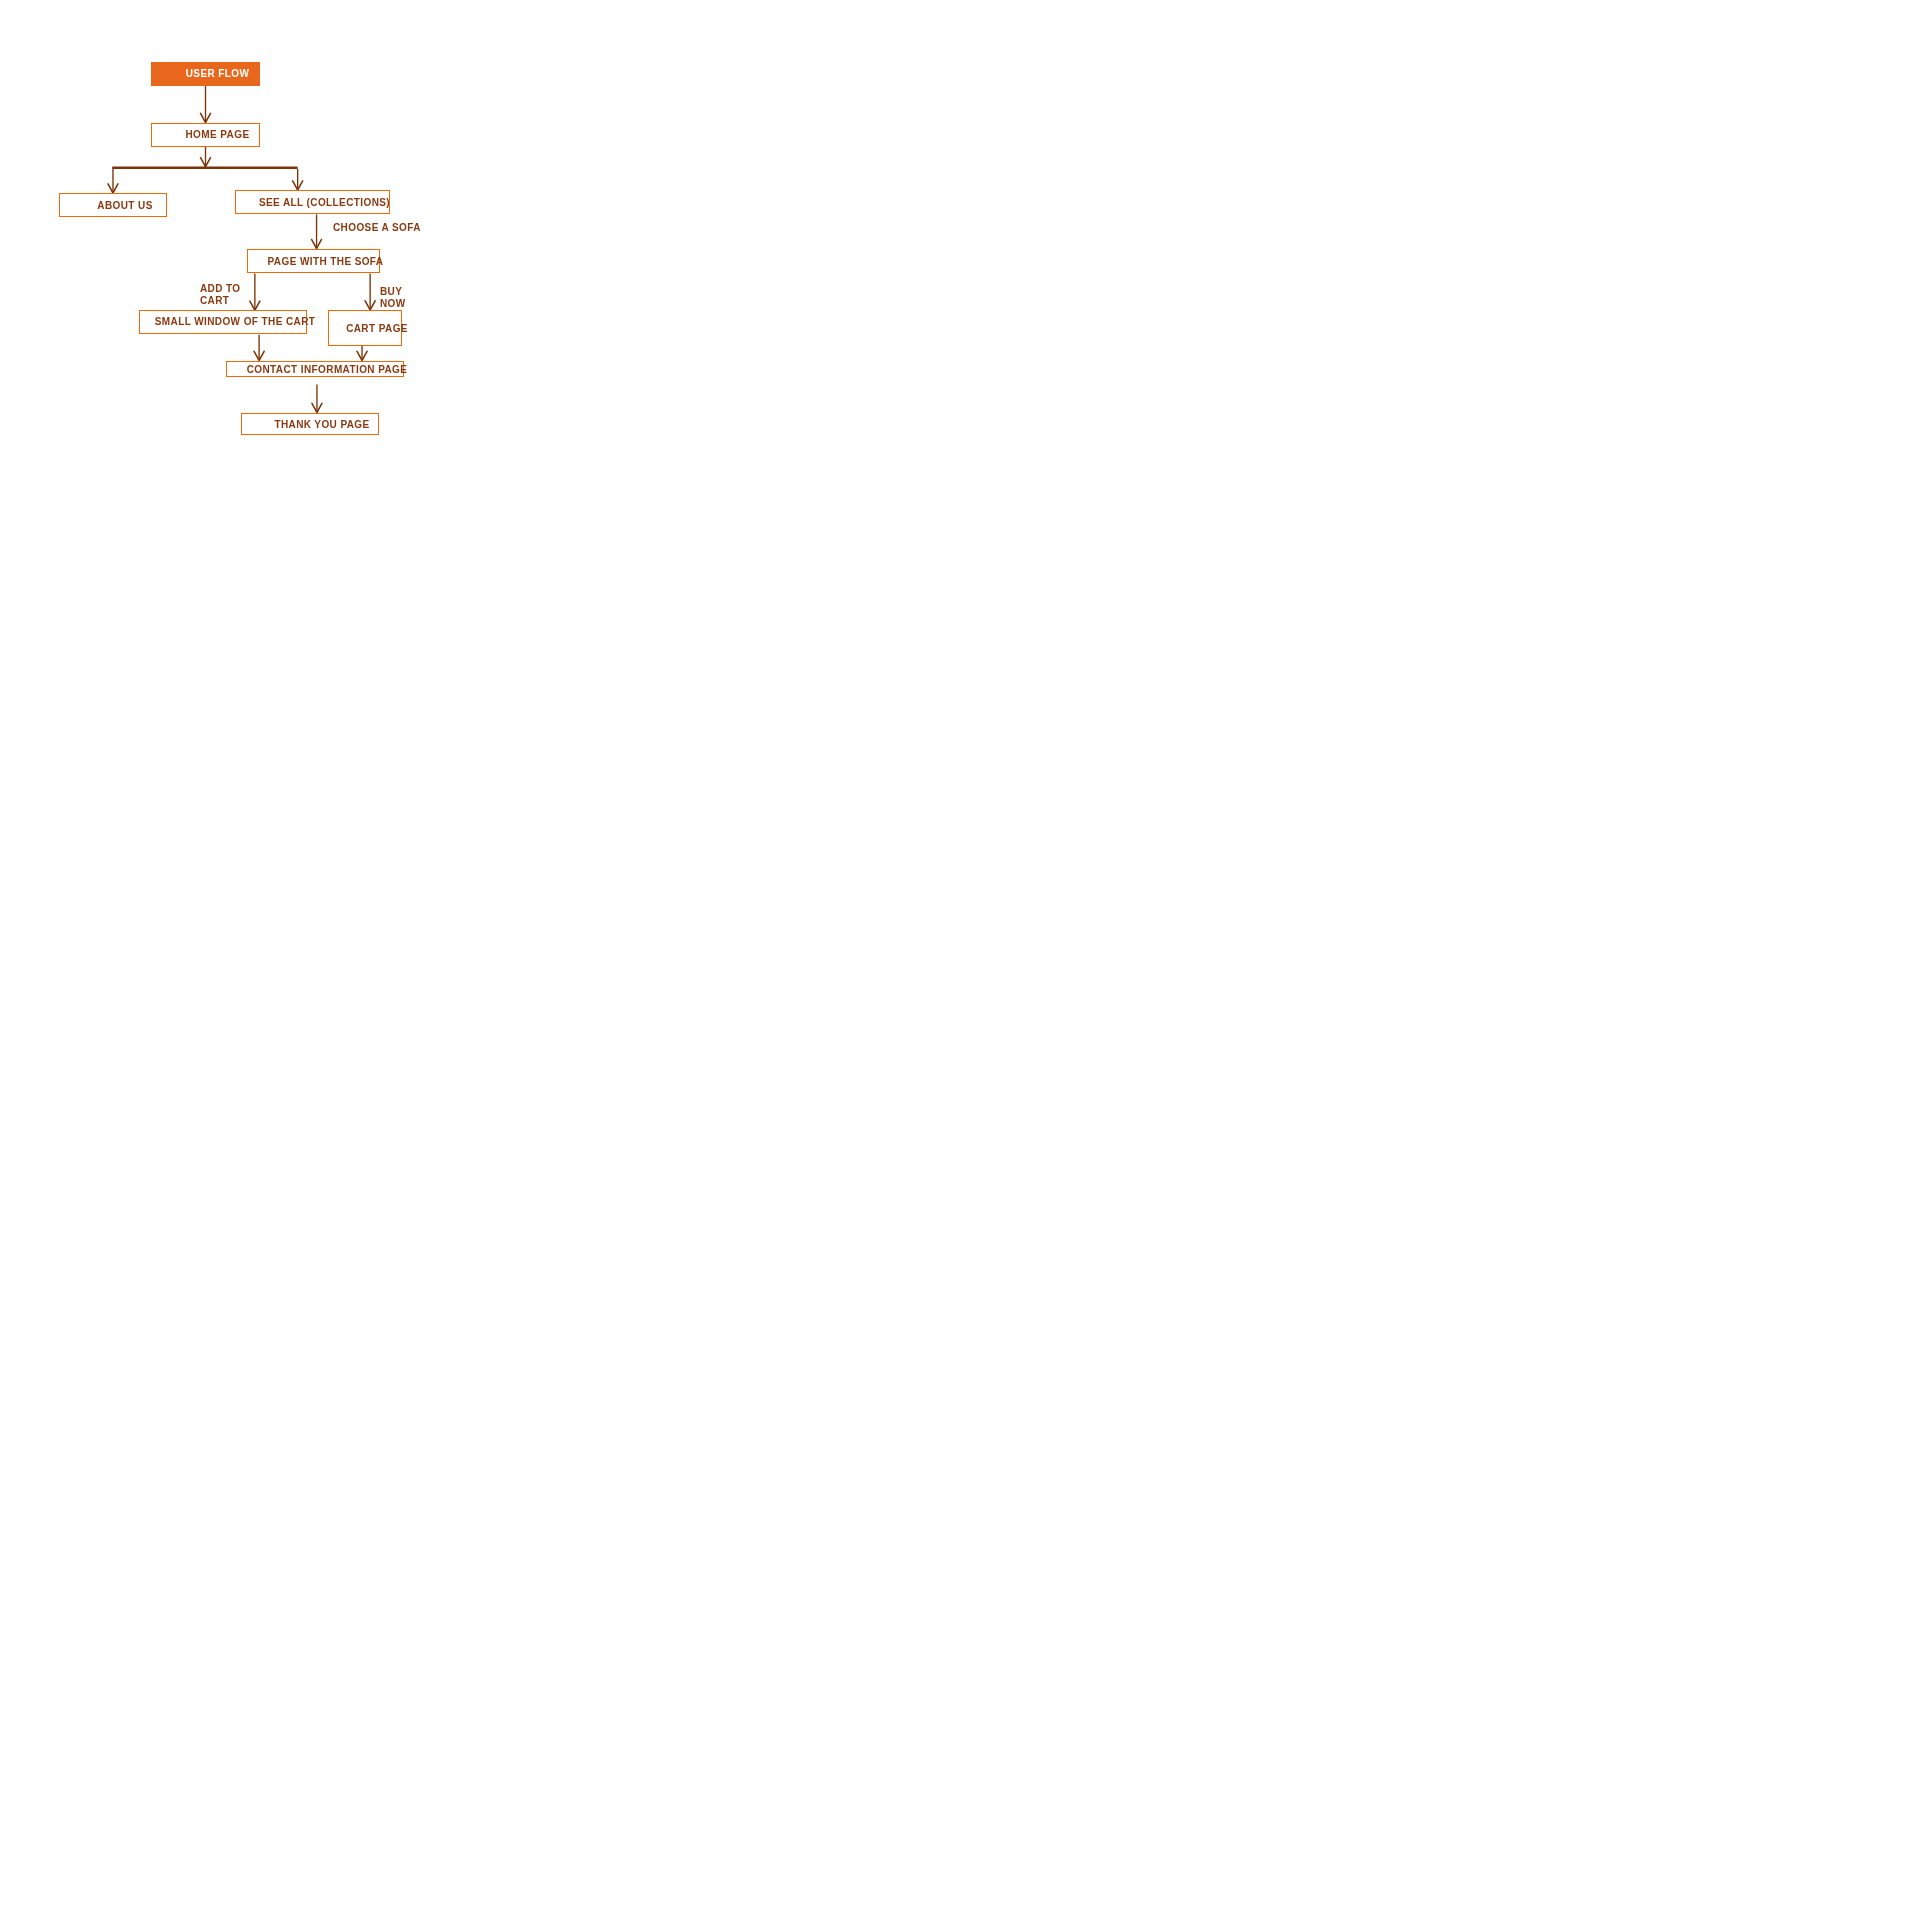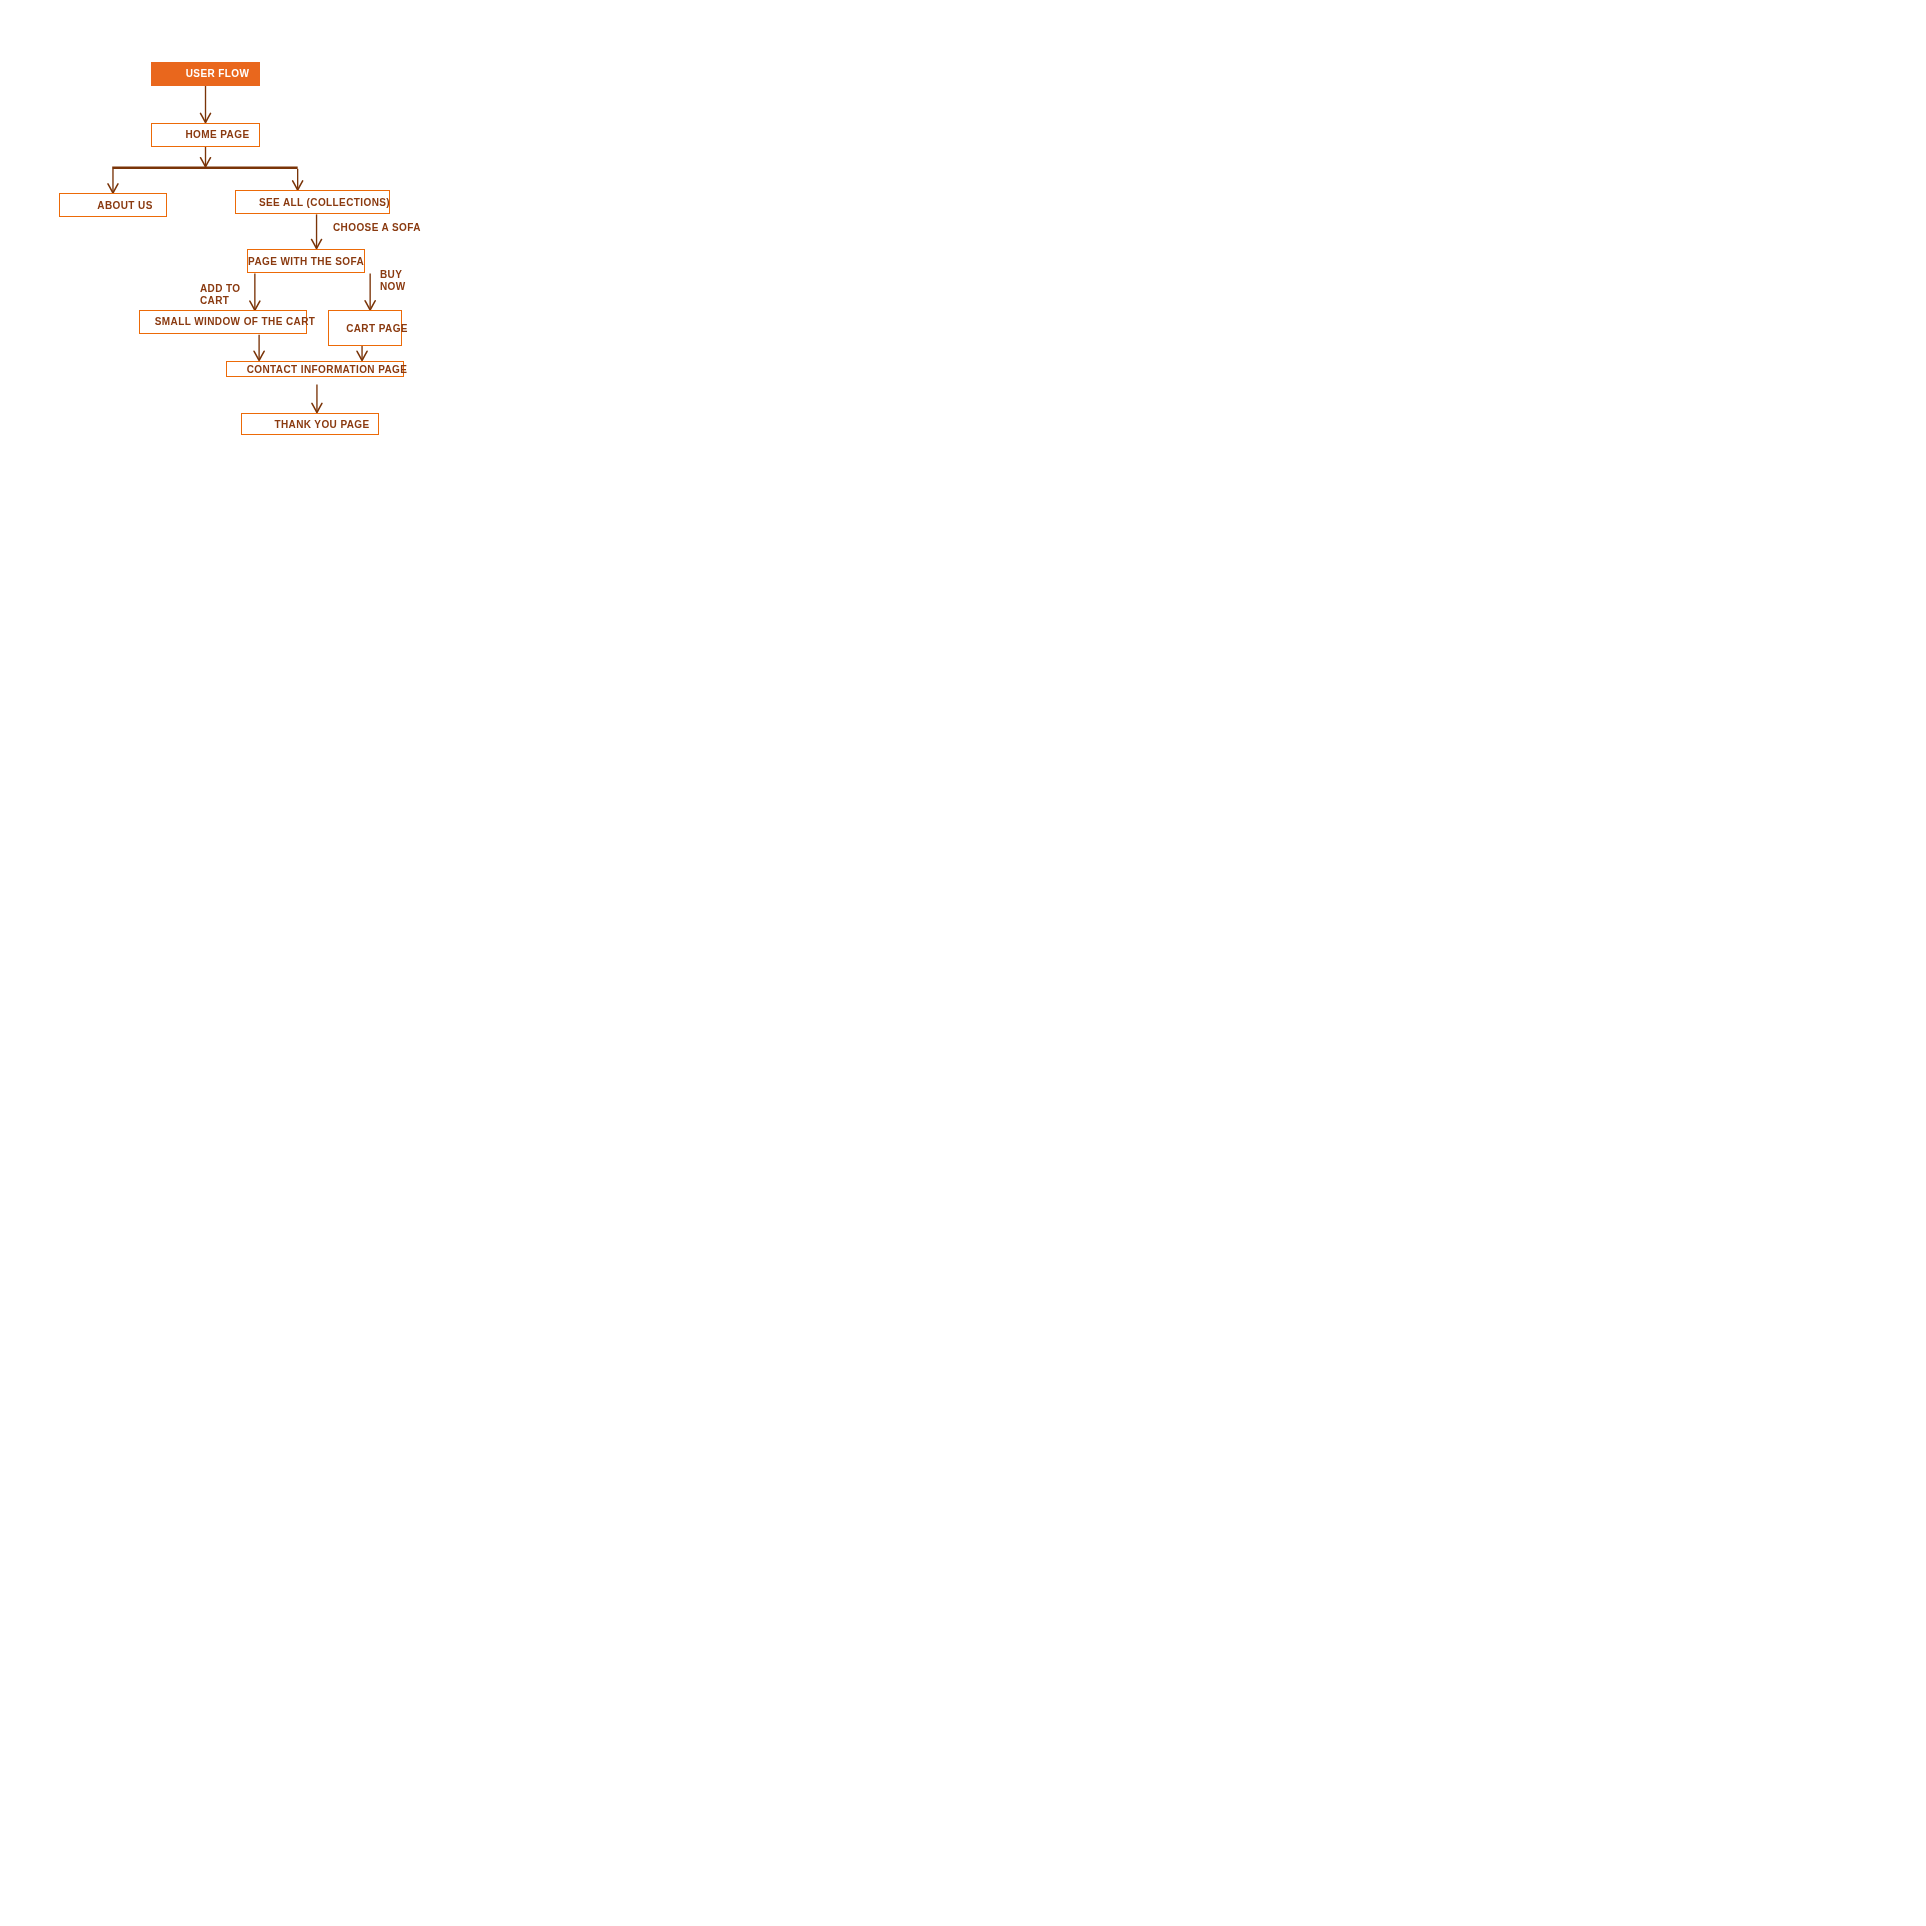--- a/index.html
+++ b/index.html
@@ -91,21 +91,21 @@
     </div>
     <div class="node" style="left: 151px; top: 123px; width: 109px; height: 23.5px;">
       <span>HOME PAGE</span>
     </div>
     <div class="node" style="left: 59px; top: 193px; width: 108px; height: 24px;">
       <span>ABOUT US</span>
     </div>
     <div class="node" style="left: 235px; top: 190px; width: 155px; height: 24px;">
       <span>SEE ALL (COLLECTIONS)</span>
     </div>
-    <div class="node" style="left: 247px; top: 249px; width: 118px; height: 24px; justify-content: flex-end;">
+    <div class="node" style="left: 247px; top: 249px; width: 133px; height: 24px;">
       <span>PAGE WITH THE SOFA</span>
     </div>
     <div class="node" style="left: 139px; top: 310px; width: 168px; height: 23.5px;">
       <span>SMALL WINDOW OF THE CART</span>
     </div>
     <div class="node" style="left: 328px; top: 310px; width: 74px; height: 36px;">
       <span>CART PAGE</span>
     </div>
     <div class="node" style="left: 226px; top: 361px; width: 178px; height: 16px;">
       <span>CONTACT INFORMATION PAGE</span>
@@ -113,18 +113,18 @@
     <div class="node" style="left: 241px; top: 413px; width: 138px; height: 22.3px;">
       <span>THANK YOU PAGE</span>
     </div>
     <div class="edge-label" style="left: 325px; top: 222px; margin-left: 8px;">
       <div>CHOOSE A SOFA</div>
     </div>
     <div class="edge-label" style="left: 200px; top: 283px;">
       <div>ADD TO</div>
       <div>CART</div>
     </div>
-    <div class="edge-label" style="left: 380px; top: 269px;">
+    <div class="edge-label" style="left: 380px; top: 286px;">
       <div>BUY</div>
       <div>NOW</div>
     </div>
   </div>
 
 
 </body></html>

